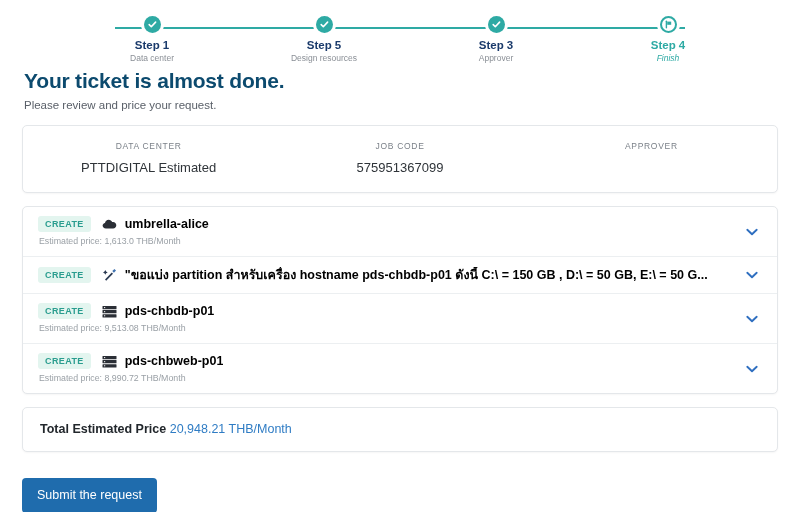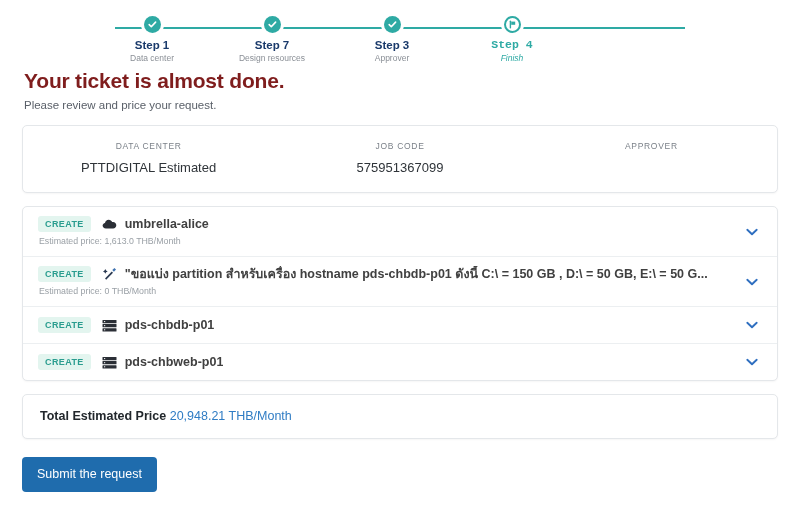--- a/index.html
+++ b/index.html
@@ -35,21 +35,21 @@
     left: 115px;
     right: 115px;
     top: 27px;
     height: 2px;
     background: #2eaaa4;
     z-index: 0;
   }
   .steps {
     position: relative;
     display: flex;
-    justify-content: flex-start;
+    justify-content: space-between;
     padding: 0 72px 0 92px;
     box-sizing: border-box;
     z-index: 2;
   }
   .step {
     width: 120px;
     text-align: center;
     position: relative;
   }
   .step-dot {
@@ -69,36 +69,36 @@
     border: 2px solid #2eaaa4;
     box-sizing: border-box;
   }
   .step-title {
     font-size: 11.5px;
     font-weight: bold;
     color: #1a3a6b;
     line-height: 14px;
     margin-bottom: 1px;
   }
-  .step-title.teal { color: #2eaaa4; font-family: Liberation Mono, monospace; }
+  .step-title.teal { color: #2eaaa4; }
   .step-sub {
     font-size: 8.5px;
     color: #8a8f96;
     line-height: 11px;
   }
   .step-sub.teal { color: #2eaaa4; font-style: italic; }
 
   
   .headings {
     padding: 10px 24px 0 24px;
   }
   .h-title {
     font-size: 21px;
     font-weight: bold;
-    color: #7f1d1d;
+    color: #0c4a6e;
     line-height: 26px;
     margin: 0;
     letter-spacing: -0.2px;
   }
   .h-sub {
     font-size: 11.5px;
     color: #5a6069;
     line-height: 16px;
     margin: 3px 0 0 0;
   }
@@ -172,21 +172,21 @@
   .res-icon {
     flex: none;
     margin-right: 8px;
     display: flex;
     align-items: center;
   }
   .res-icon svg { display: block; }
   .res-name {
     font-size: 12.5px;
     font-weight: bold;
-    color: #404040;
+    color: #000000;
     line-height: 16px;
     overflow: hidden;
     text-overflow: ellipsis;
     white-space: nowrap;
     max-width: 600px;
   }
   .res-price {
     font-size: 8.8px;
     color: #9aa0a6;
     line-height: 12px;
@@ -199,21 +199,21 @@
     height: 18px;
     display: flex;
     align-items: center;
     justify-content: center;
     margin-left: 10px;
   }
   .chevron svg { display: block; }
 
   
   .total-card {
-    margin: 13px 22px 4px 22px;
+    margin: 13px 22px 12px 22px;
     padding: 13px 17px;
   }
   .total-text {
     font-size: 12.5px;
     font-weight: bold;
     color: #22272c;
     line-height: 17px;
   }
   .total-amount {
     color: #2f7cc4;
@@ -255,21 +255,21 @@
         <div class="step-title">Step 1</div>
         <div class="step-sub">Data center</div>
       </div>
 
       <div class="step">
         <div class="step-dot">
           <svg width="11" height="11" viewBox="0 0 11 11">
             <path d="M2.2 5.6 L4.3 7.7 L8.6 3.1" stroke="#ffffff" stroke-width="1.6" fill="none" stroke-linecap="round" stroke-linejoin="round"></path>
           </svg>
         </div>
-        <div class="step-title">Step 7</div>
+        <div class="step-title">Step 5</div>
         <div class="step-sub">Design resources</div>
       </div>
 
       <div class="step">
         <div class="step-dot">
           <svg width="11" height="11" viewBox="0 0 11 11">
             <path d="M2.2 5.6 L4.3 7.7 L8.6 3.1" stroke="#ffffff" stroke-width="1.6" fill="none" stroke-linecap="round" stroke-linejoin="round"></path>
           </svg>
         </div>
         <div class="step-title">Step 3</div>
@@ -337,21 +337,20 @@
           <span class="badge">CREATE</span>
           <span class="res-icon">
             <svg width="15" height="14" viewBox="0 0 15 14">
               <path d="M3 11.5 L9.8 4.6 L11 5.8 L4.2 12.7 Z" fill="#2b3a52"></path>
               <path d="M10.3 3.1 L12.4 1 L14 2.6 L11.9 4.7 Z" fill="#3f72b0"></path>
               <path d="M1.3 2 L2.1 3.6 L3.7 4.4 L2.1 5.2 L1.3 6.8 L0.5 5.2 L-1 4.4 L0.5 3.6 Z" fill="#2b3a52" transform="translate(2,0)"></path>
             </svg>
           </span>
           <span class="res-name">"ขอแบ่ง partition สำหรับเครื่อง hostname pds-chbdb-p01 ดังนี้ C:\ = 150 GB , D:\ = 50 GB, E:\ = 50 G...</span>
         </div>
-        <div class="res-price">Estimated price: 0 THB/Month</div>
       </div>
       <div class="chevron">
         <svg width="12" height="8" viewBox="0 0 12 8">
           <path d="M1.3 1.8 L6 6.2 L10.7 1.8" stroke="#2f6fc0" stroke-width="1.9" fill="none" stroke-linecap="round" stroke-linejoin="round"></path>
         </svg>
       </div>
     </div>
 
     <div class="res-row">
       <div class="res-main">
@@ -362,20 +361,21 @@
               <rect x="0.5" y="1" width="14" height="3.2" rx="0.5" fill="#2b2f36"></rect>
               <rect x="0.5" y="5.1" width="14" height="3.2" rx="0.5" fill="#2b2f36"></rect>
               <rect x="0.5" y="9.2" width="14" height="3.2" rx="0.5" fill="#2b2f36"></rect>
               <rect x="2" y="2.1" width="1.2" height="1" fill="#ffffff"></rect>
               <rect x="2" y="6.2" width="1.2" height="1" fill="#ffffff"></rect>
               <rect x="2" y="10.3" width="1.2" height="1" fill="#ffffff"></rect>
             </svg>
           </span>
           <span class="res-name">pds-chbdb-p01</span>
         </div>
+        <div class="res-price">Estimated price: 9,513.08 THB/Month</div>
       </div>
       <div class="chevron">
         <svg width="12" height="8" viewBox="0 0 12 8">
           <path d="M1.3 1.8 L6 6.2 L10.7 1.8" stroke="#2f6fc0" stroke-width="1.9" fill="none" stroke-linecap="round" stroke-linejoin="round"></path>
         </svg>
       </div>
     </div>
 
     <div class="res-row">
       <div class="res-main">
@@ -386,20 +386,21 @@
               <rect x="0.5" y="1" width="14" height="3.2" rx="0.5" fill="#2b2f36"></rect>
               <rect x="0.5" y="5.1" width="14" height="3.2" rx="0.5" fill="#2b2f36"></rect>
               <rect x="0.5" y="9.2" width="14" height="3.2" rx="0.5" fill="#2b2f36"></rect>
               <rect x="2" y="2.1" width="1.2" height="1" fill="#ffffff"></rect>
               <rect x="2" y="6.2" width="1.2" height="1" fill="#ffffff"></rect>
               <rect x="2" y="10.3" width="1.2" height="1" fill="#ffffff"></rect>
             </svg>
           </span>
           <span class="res-name">pds-chbweb-p01</span>
         </div>
+        <div class="res-price">Estimated price: 8,990.72 THB/Month</div>
       </div>
       <div class="chevron">
         <svg width="12" height="8" viewBox="0 0 12 8">
           <path d="M1.3 1.8 L6 6.2 L10.7 1.8" stroke="#2f6fc0" stroke-width="1.9" fill="none" stroke-linecap="round" stroke-linejoin="round"></path>
         </svg>
       </div>
     </div>
 
   </div>
 

